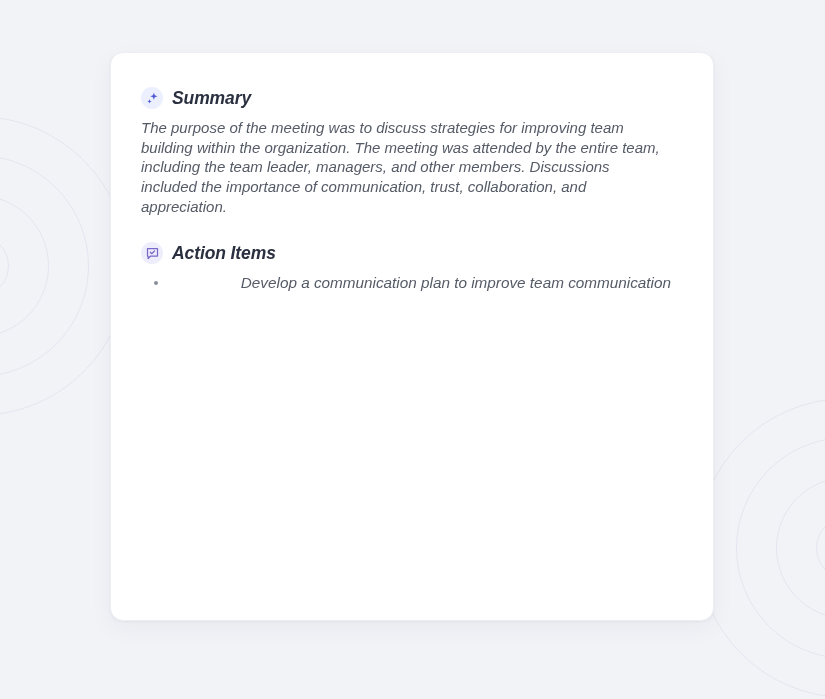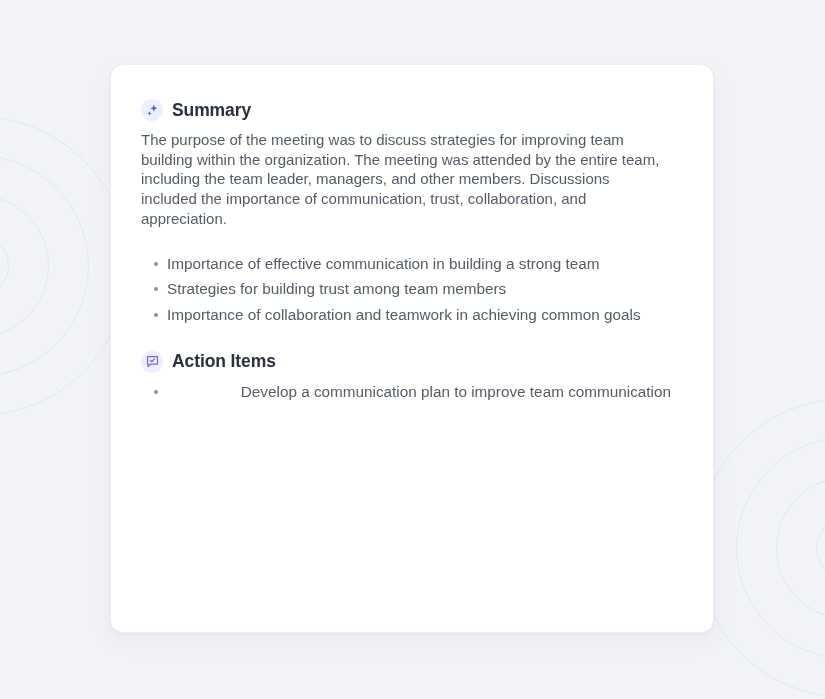--- a/index.html
+++ b/index.html
@@ -35,30 +35,31 @@
 
   .ring-r1 { width: 300px; height: 300px; right: -172px; top: 398px; }
   .ring-r2 { width: 222px; height: 222px; right: -133px; top: 437px; }
   .ring-r3 { width: 142px; height: 142px; right: -93px;  top: 477px; }
   .ring-r4 { width: 62px;  height: 62px;  right: -53px;  top: 517px; }
 
   
   .card {
     position: absolute;
     left: 110px;
-    top: 64px;
+    top: 52px;
     width: 604px;
     height: 569px;
     background: #ffffff;
     border-radius: 13px;
     border: 1px solid #eceef3;
     box-shadow: 0 1px 3px rgba(30, 35, 70, 0.05),
                 0 8px 24px rgba(30, 35, 70, 0.045);
     z-index: 1;
     padding: 34px 30px 0 30px;
+    font-style: italic;
   }
 
   .section { }
   .section + .section { margin-top: 26px; }
 
   .section-head {
     display: flex;
     align-items: center;
     gap: 9px;
     margin-bottom: 9px;
@@ -155,25 +156,20 @@
           <path d="M14.2 2.6l1.55 4.15 4.15 1.55-4.15 1.55-1.55 4.15-1.55-4.15-4.15-1.55 4.15-1.55z" fill="#4f5bd5"></path>
           <path d="M7.2 13.2l.95 2.5 2.5.95-2.5.95-.95 2.5-.95-2.5-2.5-.95 2.5-.95z" fill="#4f5bd5"></path>
         </svg>
       </span>
       <span class="section-title">Summary</span>
     </div>
     <p class="summary-text">The purpose of the meeting was to discuss strategies for improving team building within the organization. The meeting was attended by the entire team, including the team leader, managers, and other members. Discussions  included the importance of communication, trust, collaboration, and appreciation.</p>
   </div>
 
   <div class="section sec-topics">
-    <ul class="bullets">
-      <li>Importance of effective communication in building a strong team</li>
-      <li>Strategies for building trust among team members</li>
-      <li>Importance of collaboration and teamwork in achieving common goals</li>
-    </ul>
   </div>
 
   <div class="section sec-action">
     <div class="section-head">
       <span class="icon-badge badge-action">
         <svg width="15" height="15" viewBox="0 0 24 24" aria-hidden="true">
           <path d="M4 4h16v12H9l-4 4v-4H4z" fill="none" stroke="#7b68c9" stroke-width="2" stroke-linejoin="round"></path>
           <path d="M8.5 10l2.3 2.3 4.4-4.4" fill="none" stroke="#7b68c9" stroke-width="2" stroke-linecap="round" stroke-linejoin="round"></path>
         </svg>
       </span>

